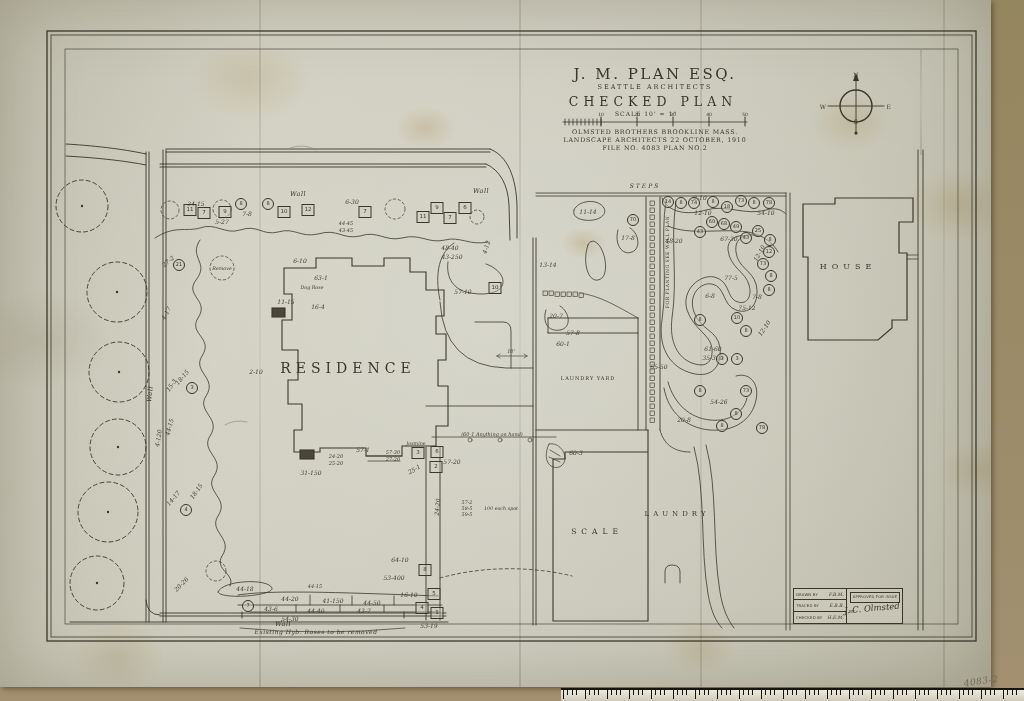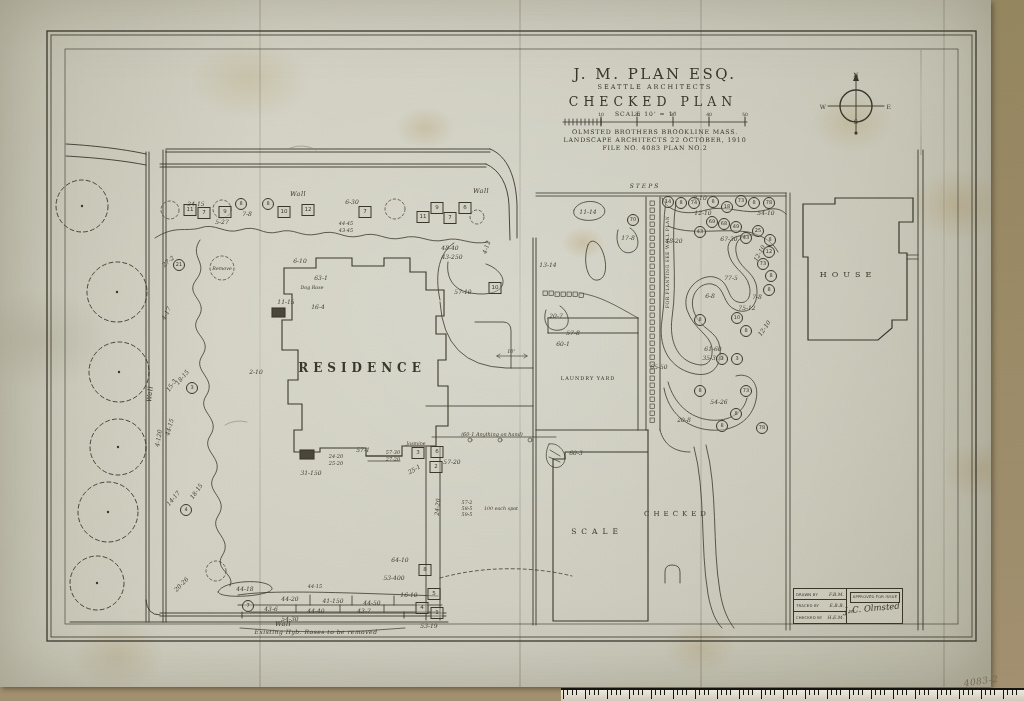--- a/index.html
+++ b/index.html
@@ -280,24 +280,24 @@
 
 <span class="stick" style="left: 601px; top: 114px; transform: translate(-50%, -50%);">10</span>
     <span class="stick" style="left: 637px; top: 114px; transform: translate(-50%, -50%);">20</span>
     <span class="stick" style="left: 673px; top: 114px; transform: translate(-50%, -50%);">30</span>
     <span class="stick" style="left: 709px; top: 114px; transform: translate(-50%, -50%);">40</span>
     <span class="stick" style="left: 745px; top: 114px; transform: translate(-50%, -50%);">50</span>
   </div>
 
 <div>
 
-<span class="lbl hand" style="left: 362px; top: 368px; font-size: 12px; letter-spacing: 5px; transform: translate(-50%, -50%); font-weight: bold;">RESIDENCE</span>
-    <span class="lbl hand" style="left: 848px; top: 266px; font-size: 8px; letter-spacing: 5px; transform: translate(-50%, -50%); margin-top: 8px;">HOUSE</span>
+<span class="lbl hand" style="left: 348px; top: 368px; font-size: 14px; letter-spacing: 5px; transform: translate(-50%, -50%);">RESIDENCE</span>
+    <span class="lbl hand" style="left: 848px; top: 266px; font-size: 8px; letter-spacing: 5px; transform: translate(-50%, -50%);">HOUSE</span>
     <span class="lbl hand" style="left: 597px; top: 531px; font-size: 7.5px; letter-spacing: 5px; transform: translate(-50%, -50%);">SCALE</span>
-    <span class="lbl hand" style="left: 677px; top: 514px; font-size: 7px; letter-spacing: 4px; transform: translate(-50%, -50%);">CHECKED</span>
+    <span class="lbl hand" style="left: 677px; top: 514px; font-size: 7px; letter-spacing: 4px; transform: translate(-50%, -50%);">LAUNDRY</span>
     <span class="lbl hand" style="left: 588px; top: 378px; font-size: 5px; letter-spacing: 1px; transform: translate(-50%, -50%);">LAUNDRY YARD</span>
     <span class="lbl script" style="left: 645px; top: 185px; font-size: 6px; letter-spacing: 2px; transform: translate(-50%, -50%);">STEPS</span>
     <span class="lbl script" style="left: 298px; top: 194px; font-size: 6.5px; transform: translate(-50%, -50%);">Wall</span>
     <span class="lbl script" style="left: 481px; top: 191px; font-size: 6.5px; transform: translate(-50%, -50%);">Wall</span>
     <span class="lbl script" style="left: 283px; top: 624px; font-size: 6.5px; transform: translate(-50%, -50%);">Wall</span>
     <span class="lbl script" style="left: 150px; top: 394px; font-size: 6.5px; transform: translate(-50%, -50%) rotate(-85deg);">Wall</span>
     <span class="lbl script" style="left: 316px; top: 631px; font-size: 6px; transform: translate(-50%, -50%);">Existing Hyb. Roses to be removed</span>
     <span class="lbl hand" style="left: 667px; top: 262px; font-size: 4.6px; transform: translate(-50%, -50%) rotate(-90deg);">FOR PLANTING SEE WALL PLAN</span>
     <span class="lbl pencil" style="left: 981px; top: 681px; font-size: 9px; transform: translate(-50%, -50%) rotate(-8deg);">4083-2</span>
   </div>

